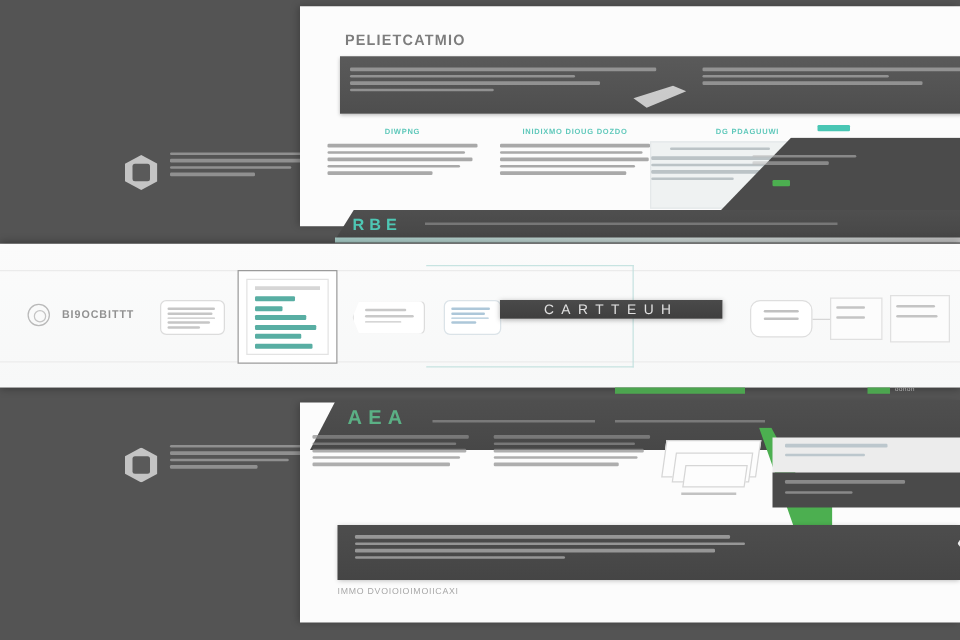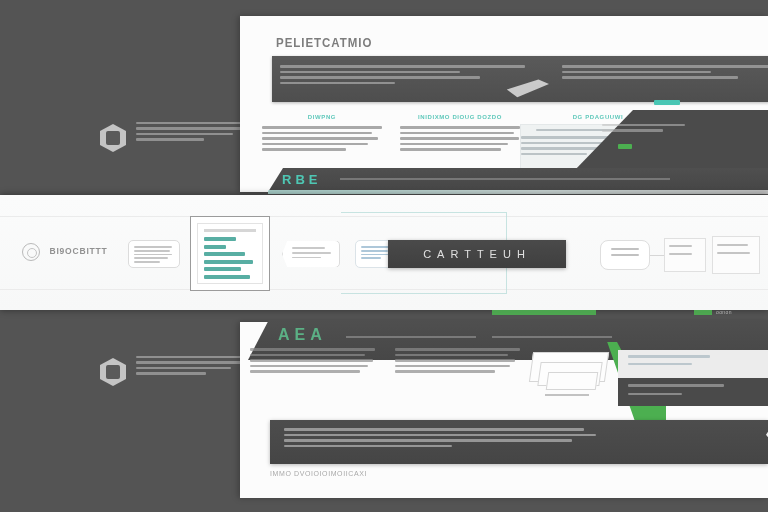--- a/index.html
+++ b/index.html
@@ -8,21 +8,21 @@
     font-family:"Liberation Sans", sans-serif;
     background:#545454;
     position:relative;
     filter: blur(0.35px);
   }
   .line { height:3px; border-radius:1px; margin-bottom:3px; opacity:.85; }
   .line.d { background:#9a9a9a; }
 
   
   #band-top {
-    position:absolute; left:240px; top:16px; width:528px; height:176px;
+    position:absolute; left:240px; top:5px; width:528px; height:176px;
     background:#fcfcfc;
     box-shadow:-2px 0 6px rgba(0,0,0,.25);
   }
   #band-top-title {
     position:absolute; left:34px; top:20px;
     font-size:12px; font-weight:700; letter-spacing:1px;
     color:#5a5a5a; opacity:.78;
     transform:scaleX(0.96);
   }
   
@@ -176,21 +176,21 @@
   
   #mid-card-2 {
     position:absolute; left:355px; top:240px; width:46px; height:28px;
     background:#fff; border:1px solid #dbe3e8; border-radius:5px;
     padding:5px;
   }
   #mid-card-2 .line { height:1.8px; background:#9fbdd2; margin-bottom:2px; }
 
   
   #mid-banner {
-    position:absolute; left:388px; top:240px; width:178px; height:28px;
+    position:absolute; left:400px; top:240px; width:178px; height:15px;
     background:linear-gradient(180deg,#4a4a4a,#3f3f3f);
     box-shadow:0 1px 4px rgba(0,0,0,.3);
   }
   #mid-banner-text {
     position:absolute; inset:0;
     display:flex; align-items:center; justify-content:center;
     font-size:11px; letter-spacing:6px; color:#ededed; opacity:.92;
   }
 
   

